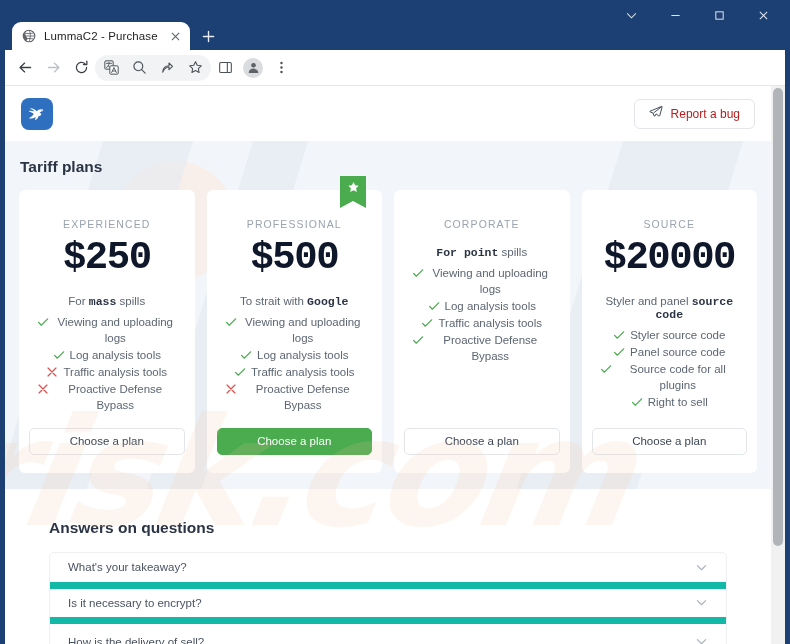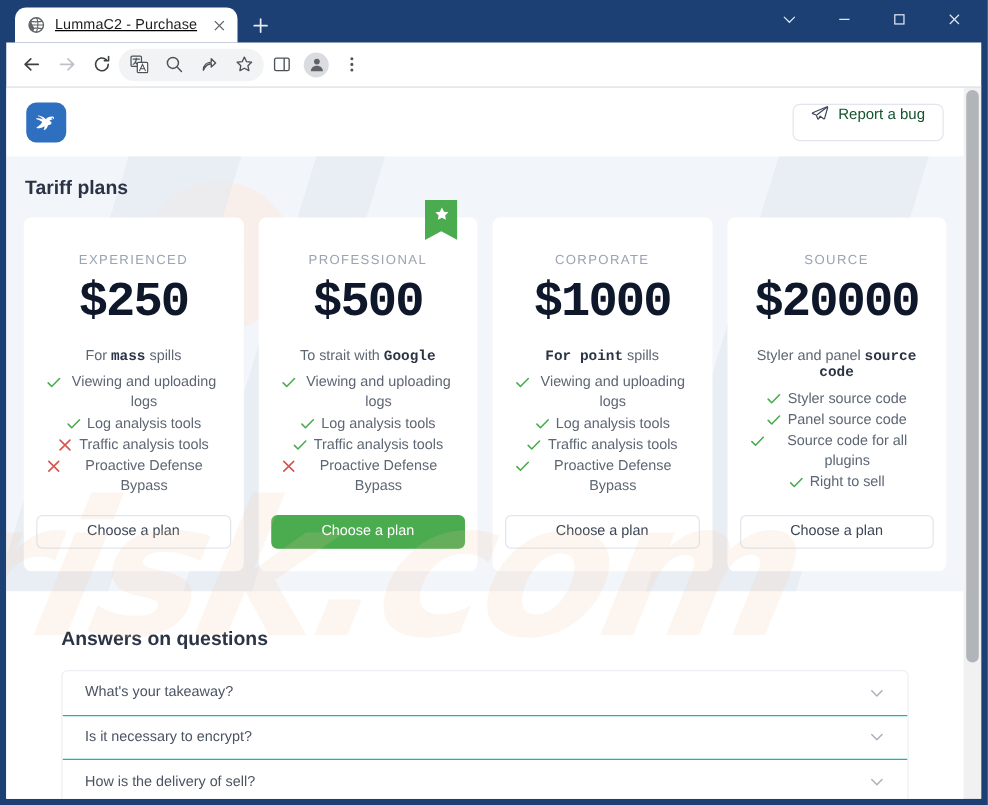--- a/index.html
+++ b/index.html
@@ -11,22 +11,22 @@
   }
   #window {
     position: relative;
     width: 790px; height: 644px;
     background: #1c3f74;
     padding: 0 5px 5px 5px;
   }
 
   
   #titlebar {
-    height: 34px; position: relative;
-    display: flex; align-items: flex-start; text-decoration: underline;
+    height: 50px; position: relative;
+    display: flex; align-items: flex-end;
   }
   #tabstrip { display: flex; align-items: flex-end; height: 34px; padding-left: 7px; }
   .tab {
     display: flex; align-items: center;
     height: 28px; width: 178px;
     background: #ffffff;
     border-radius: 9px 9px 0 0;
     padding: 0 7px 0 10px;
     position: relative;
   }
@@ -134,25 +134,25 @@
     display: flex; align-items: center; justify-content: space-between;
     padding: 0 16px;
     position: relative; z-index: 5;
   }
   #logo {
     width: 32px; height: 32px; border-radius: 8px;
     background: #2f6fc0;
     display: flex; align-items: center; justify-content: center;
   }
   #report-bug {
-    display: flex; align-items: flex-start; gap: 8px;
+    display: flex; align-items: center; gap: 8px;
     height: 30px; padding: 0 14px;
     border: 1px solid #e2e6ec; border-radius: 6px;
     background: #fff;
-    font-size: 12px; color: #14532d;
+    font-size: 12px; color: #b91c1c;
   }
 
   #content {
     background: #f2f5f9;
     padding: 14px 14px 0 14px;
     min-height: 514px;
     position: relative;
   }
   .bg-blob {
     position: absolute; border-radius: 50%;
@@ -242,21 +242,21 @@
     font-size: 15.5px; font-weight: 700; color: #2b3445;
     margin-bottom: 15px;
   }
   #faq-list {
     border: 1px solid #eceff3; border-radius: 5px;
     overflow: hidden;
   }
   .faq-row {
     height: 35.5px; display: flex; align-items: center;
     padding: 0 18px;
-    border-bottom: 1px solid #14b8a6;
+    border-bottom: 7px solid #14b8a6;
     font-size: 11.5px; color: #4a5362;
   }
   .faq-row:last-child { border-bottom: none; }
   .faq-row .q { flex: 1; }
   .faq-row .chev { color: #aab2bd; display: flex; }
 
   
   #scrollbar {
     position: absolute; right: 0; top: 0; width: 14px; height: 100%;
     background: #f1f1f1; z-index: 40;
@@ -503,21 +503,20 @@
                     </svg>
                   </span>
                   <span class="txt">Proactive Defense Bypass</span>
                 </div>
               </div>
               <div class="spacer"></div>
               <button class="cta primary">Choose a plan</button>
             </div>
             <div class="card">
               <div class="plan-name">CORPORATE</div>
-              <div class="plan-price">$1000</div>
               <div class="plan-tagline"><span></span><b>For point</b><span> spills</span></div>
               <div class="features">
                 <div class="feat">
                   <span class="mark">
                     <svg width="12" height="12" viewBox="0 0 14 14">
                       <path d="M1.8 7.4l3.3 3.3L12.4 3.3" stroke="#4aab4f" stroke-width="1.5" fill="none" stroke-linecap="round" stroke-linejoin="round"></path>
                     </svg>
                   </span>
                   <span class="txt">Viewing and uploading logs</span>
                 </div>

